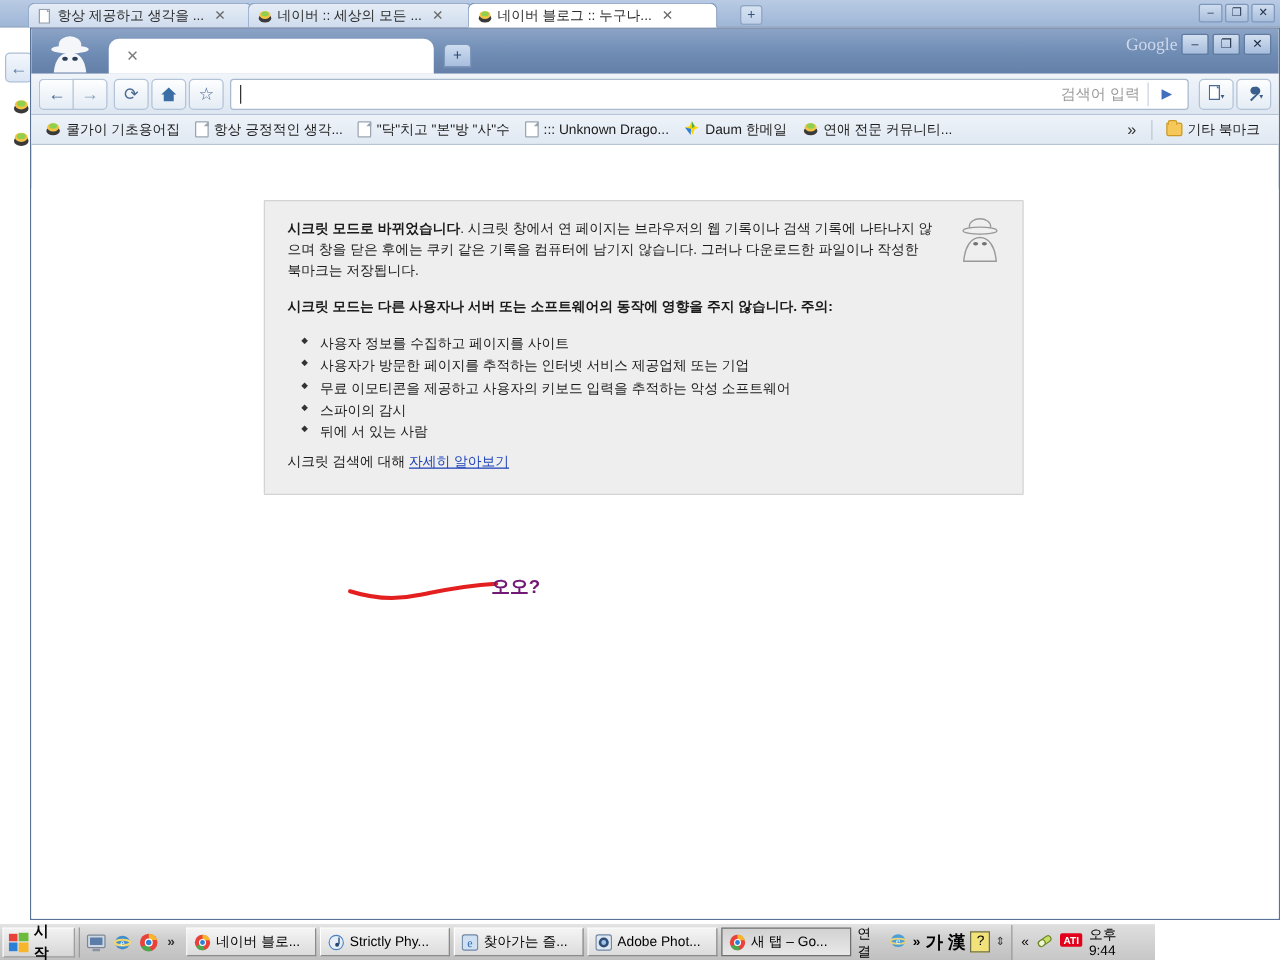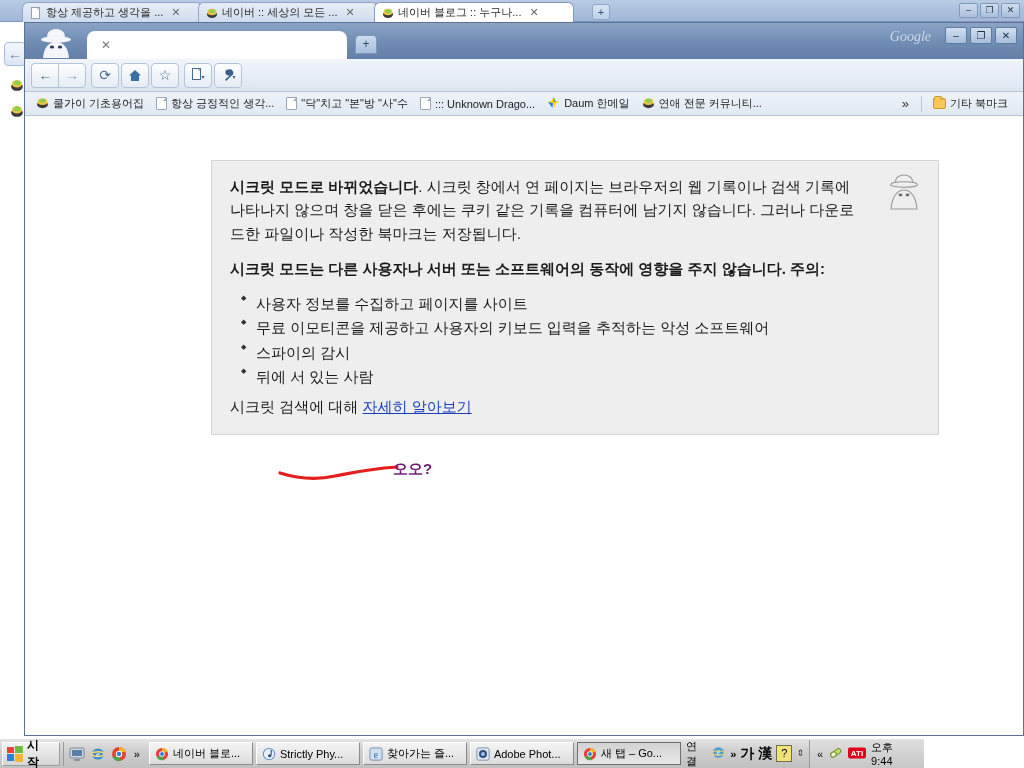--- a/index.html
+++ b/index.html
@@ -86,23 +86,23 @@
   }
   .tab .tab-title{ font-size:12px; color:#1f1f1f; flex:1; }
   .tab .tab-close{ color:#7b7b7b; font-size:12px; cursor:pointer; }
   .newtab-btn{
     position:absolute; left:330px; top:12px; width:22px; height:19px;
     background:linear-gradient(#cddcf0,#a8bedd);
     border:1px solid #7e97bb; border-radius:4px 4px 0 0;
     color:#2d4a72; font-size:12px; line-height:17px; text-align:center;
   }
   .brand{
-    position:absolute; right:92px; top:6px;
+    position:absolute; right:81px; top:6px;
     color:#ced9ea; font-family:"Liberation Serif","DejaVu Serif",serif;
-    font-size:14px; font-style:italic;
+    font-size:14px; 
   }
   .winbtns{ position:absolute; right:6px; top:4px; display:flex; gap:3px; }
   .winbtns .wb{
     width:22px; height:17px;
     background:linear-gradient(#d3dff0,#a6bddc);
     border:1px solid #5f7b9f; border-radius:2px;
     color:#1d2d44; font-size:10px; line-height:15px; text-align:center;
     cursor:pointer;
   }
 
@@ -174,24 +174,24 @@
     background:#f6c85a; border:1px solid #c99a25; border-bottom:none;
     border-radius:2px 2px 0 0;
   }
 
   
   .page{
     position:absolute; left:0; top:128px; right:0; bottom:0;
     background:#ffffff;
   }
   .incog-card{
-    position:absolute; left:186px; top:9px; width:728px;
+    position:absolute; left:186px; top:9px; width:608px;
     background:#eeeeee; border:1px solid #d3d3d3;
     padding:14px 18px 16px 18px;
-    color:#1a1a1a; font-size:15px; line-height:1.55;
+    color:#1a1a1a; font-size:11px; line-height:1.55;
     border-radius:1px;
   }
   .incog-card p{ margin-bottom:12px; }
   .incog-card b{ font-weight:bold; }
   .incog-card ul{ margin:0 0 6px 26px; }
   .incog-card li{ list-style:none; position:relative; line-height:1.62;}
   .incog-card li:before{
     content:"\25C6"; position:absolute; left:-15px; top:0; font-size:7px; color:#333;
   }
   .card-spy{
@@ -350,20 +350,26 @@
     <div class="tbtn flat">←</div>
     <div class="tbtn flat2" style="margin-left:-3px;color:#8fa3bd">→</div>
     <div class="tbtn" style="margin-left:3px">⟳</div>
     <div class="tbtn">
       <svg width="14" height="13" viewBox="0 0 14 13">
           <path d="M7 1 L13 6.5 L11 6.5 L11 12 L3 12 L3 6.5 L1 6.5 Z" fill="#3b6ea5"></path>
         </svg>
     </div>
     <div class="tbtn">☆</div>
 
+    <div class="omnibox">
+      <div class="caret"></div>
+
+      <span class="hint">검색어 입력</span>
+      <span class="gobtn">▶</span>
+    </div>
 
     <div class="tool-right">
       <div class="tbtn">
         <svg width="13" height="14" viewBox="0 0 13 14">
             <rect x="0.5" y="0.5" width="8" height="11" fill="#fff" stroke="#4a6a94"></rect>
             <path d="M6.5 0.5 L8.5 2.5 L6.5 2.5 Z" fill="#4a6a94"></path>
             <path d="M9.5 8 L12.5 8 L11 11 Z" fill="#3a5f8c"></path>
           </svg>
       </div>
       <div class="tbtn">
@@ -450,20 +456,21 @@
       <p style="padding-right:52px;">
         <b>시크릿 모드로 바뀌었습니다</b><span>. 시크릿 창에서 연 페이지는 브라우저의 웹 기록이나 검색 기록에 나타나지 않으며 창을 닫은 후에는 쿠키 같은 기록을 컴퓨터에 남기지 않습니다. 그러나 다운로드한 파일이나 작성한 북마크는 저장됩니다.</span>
       </p>
 
       <p>
         <b>시크릿 모드는 다른 사용자나 서버 또는 소프트웨어의 동작에 영향을 주지 않습니다. 주의:</b>
       </p>
 
       <ul>
         <li>사용자 정보를 수집하고 페이지를 사이트</li>
+        <li>사용자가 방문한 페이지를 추적하는 인터넷 서비스 제공업체 또는 기업</li>
         <li>무료 이모티콘을 제공하고 사용자의 키보드 입력을 추적하는 악성 소프트웨어</li>
         <li>스파이의 감시</li>
         <li>뒤에 서 있는 사람</li>
       </ul>
 
       <div style="margin-top:6px;">
         <span>시크릿 검색에 대해 </span><span class="learn">자세히 알아보기</span>
       </div>
     </div>
 

